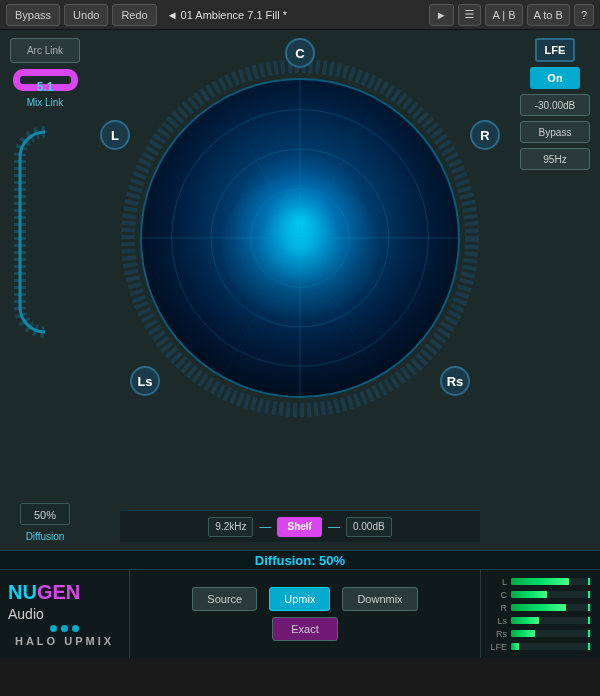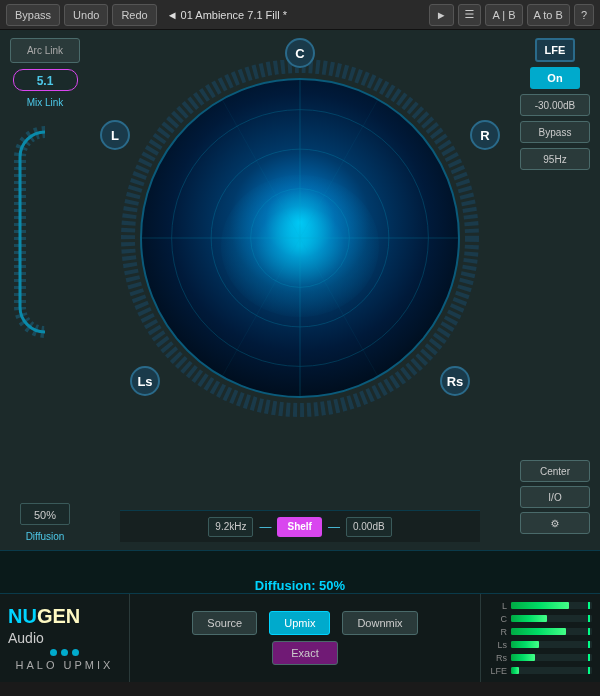--- a/index.html
+++ b/index.html
@@ -72,21 +72,21 @@
       color: #aaa;
       font-size: 10px;
       padding: 6px 8px;
       border-radius: 3px;
       cursor: pointer;
       width: 70px;
       text-align: center;
     }
     .mix-type-box {
       background: #1a2a2a;
-      border: 1px solid #d946ef;
+      border: 7px solid #d946ef;
       color: #4dc8e8;
       font-size: 12px;
       font-weight: bold;
       width: 65px;
       height: 22px;
       text-align: center;
       line-height: 22px;
       border-radius: 10px;
     }
     .mix-type-label {
@@ -262,23 +262,23 @@
       font-weight: bold;
     }
     .eq-arrow {
       color: #4dc8e8;
       font-size: 12px;
     }
 
     
     .status-bar {
       background: #0a1a1a;
-      height: 44px;
-      display: flex;
-      align-items: flex-end;
+      height: 20px;
+      display: flex;
+      align-items: center;
       justify-content: center;
       border-top: 1px solid #0a3a4a;
       border-bottom: 1px solid #0a3a4a;
     }
     .status-text {
       color: #00d4ff;
       font-size: 13px;
       font-weight: bold;
     }
 
@@ -315,21 +315,21 @@
       margin: 3px 0;
     }
     .logo-dot {
       width: 7px;
       height: 7px;
       background: #00aacc;
       border-radius: 50%;
     }
     .logo-sub {
       font-size: 11px;
-      font-weight: normal;
+      font-weight: bold;
       color: #aaa;
       letter-spacing: 3px;
     }
 
     
     .buttons-area {
       flex: 1;
       display: flex;
       flex-direction: column;
       align-items: center;
@@ -514,37 +514,32 @@
       <div class="eq-box">0.00dB</div>
     </div>
   </div>
 
   <div class="right-panel">
     <div class="lfe-label">LFE</div>
     <button class="lfe-on-btn">On</button>
     <div class="rp-btn">-30.00dB</div>
     <div class="rp-btn">Bypass</div>
     <div class="rp-btn">95Hz</div>
-    <div class="bottom-right-btns">
-      <div class="rp-btn">Center</div>
-      <div class="rp-btn">I/O</div>
-      <div class="rp-btn">⚙</div>
-    </div>
   </div>
 </div>
 
 <div class="status-bar">
   <span class="status-text">Diffusion: 50%</span>
 </div>
 
 <div class="bottom-bar">
 
   <div class="logo-area">
     <div class="logo-nugen">
-      <span>NU</span><span style="color:#fef9c3;">GEN</span> <span style="font-weight:normal; font-size:14px; color:#ccc;">Audio</span>
+      <span>NU</span><span style="color:#d946ef;">GEN</span> <span style="font-weight:normal; font-size:14px; color:#ccc;">Audio</span>
     </div>
     <div class="logo-dots">
       <div class="logo-dot"></div>
       <div class="logo-dot"></div>
       <div class="logo-dot"></div>
     </div>
     <div class="logo-sub">HALO  UPMIX</div>
   </div>
 
   <div class="buttons-area">

